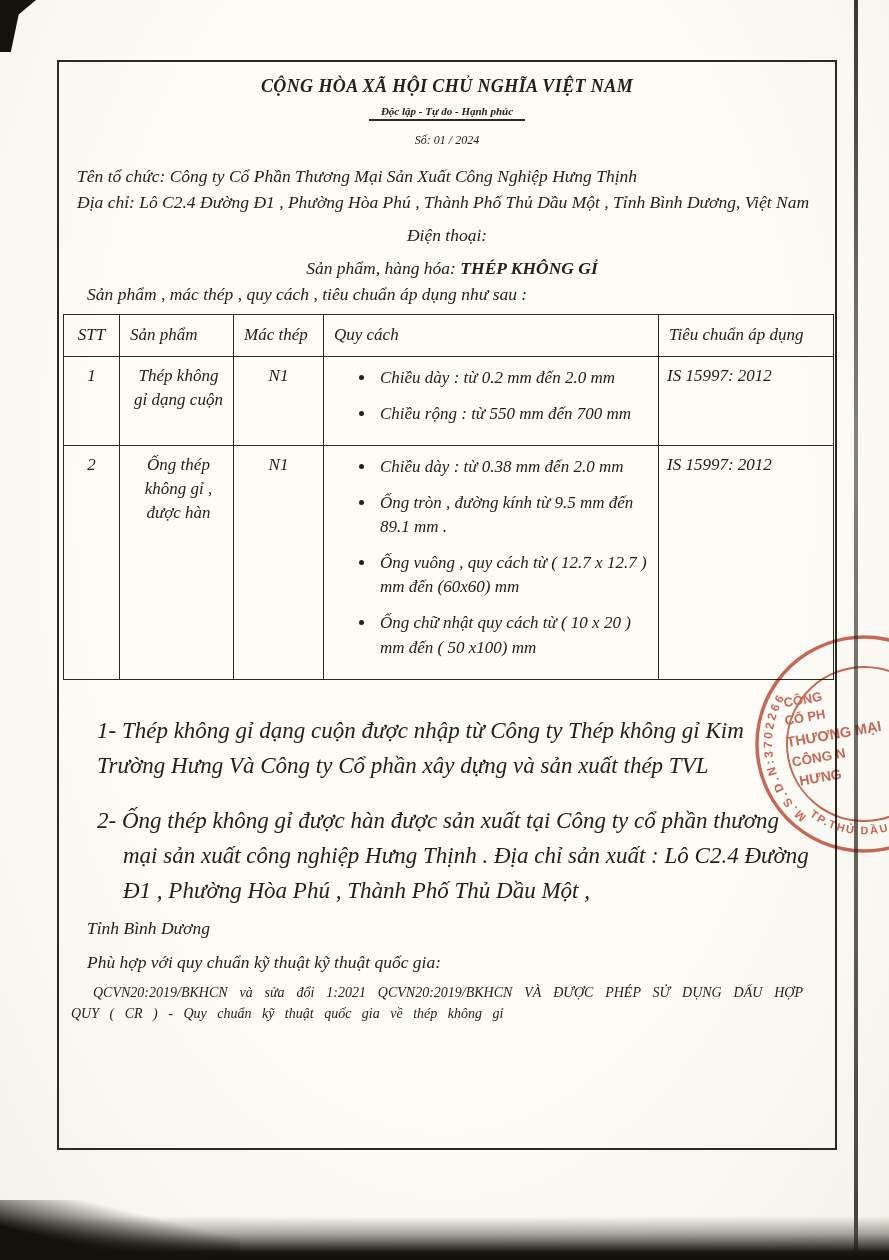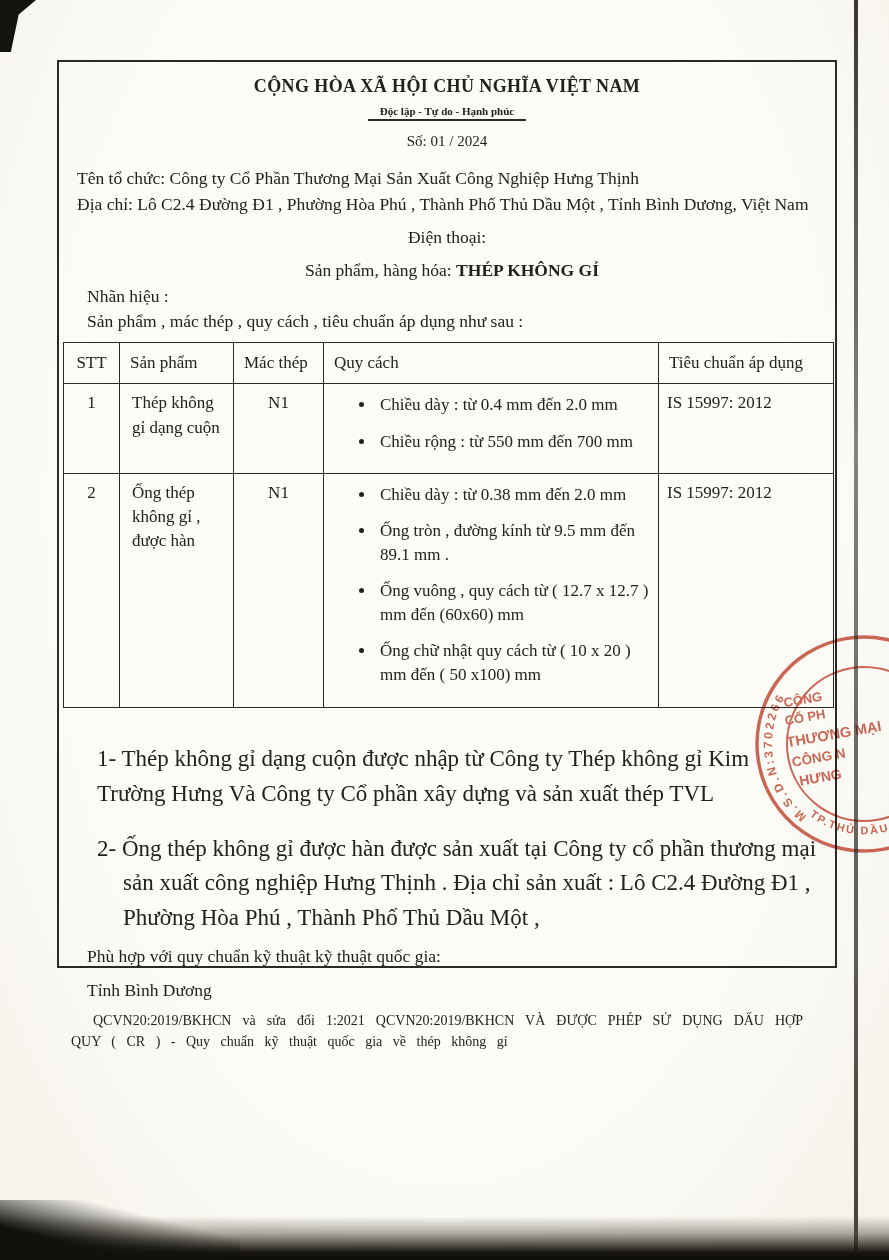--- a/index.html
+++ b/index.html
@@ -4,41 +4,41 @@
 <style>
   * { margin:0; padding:0; box-sizing:border-box; }
   html,body { background:#e9e8e2; }
   .page {
     position:relative; width:889px; height:1260px; overflow:hidden;
     background: radial-gradient(ellipse at 50% 40%, #fdfcf7 55%, #f4f2ea 100%);
     font-family:"Liberation Serif","DejaVu Serif",serif;
     color:#23211c;
   }
   .frame {
-    position:absolute; left:57px; top:60px; width:780px; height:908px;
-    border:2px solid #2b2923; padding:14px 4px 0 4px;
+    position:absolute; left:57px; top:60px; width:780px; height:1090px;
+    border:2px solid #2b2923; padding:14px 4px 0 4px;font-style:italic;
   }
   .h1 { text-align:center; font-weight:bold; font-size:18px; letter-spacing:.4px; }
   .h2-wrap { text-align:center; margin-top:4px; }
   .h2 { display:inline-block; font-weight:bold; font-size:11px;
         border-bottom:2px solid #2b2923; padding:0 12px 2px 12px; }
   .title { text-align:center; font-weight:bold; font-size:22px; letter-spacing:.6px; margin-top:24px; }
-  .doc-no { text-align:center; font-size:15px; margin-top:12px; }
+  .doc-no { text-align:center; font-size:12px; margin-top:12px; }
   .body-p { font-size:17.5px; line-height:1.48; margin:0 14px; }
   .org { margin-top:16px; }
   .gap { margin-top:7px;text-align:center; }
   .indent { margin-left:24px; }
   .spec-table { border-collapse:collapse; width:100%; margin-top:7px; table-layout:fixed; }
   .spec-table th, .spec-table td {
     border:1.7px solid #2b2923; font-size:17px; font-weight:normal;
     vertical-align:top; text-align:left; padding:7px 8px; line-height:1.42;
   }
   .spec-table th { padding:8px 10px; }
   .spec-table th:first-child, td.c-stt, td.c-mt { text-align:center; }
-  td.c-sp { padding-left:12px; }
+  td.c-sp { padding-left:12px;text-align:center; }
   td.c-qc { padding:7px 4px; }
   ul.qc { margin:2px 0 0 0; padding-left:48px; }
   ul.qc li { margin-bottom:12px; padding-left:4px; }
   .notes { margin:34px 14px 0 34px; font-size:23px; line-height:1.52; }
   .note + .note { margin-top:20px; }
   .note:nth-child(2) { padding-left:26px; text-indent:-26px; }
   .province { font-size:17.5px; line-height:1.5; margin:7px 14px 0 24px; }
   .final { font-size:14px; line-height:1.5; margin:7px 28px 0 8px;
            text-align:justify; text-indent:22px; word-spacing:7px; }
   
@@ -75,21 +75,20 @@
     <div class="h2-wrap">
       <span class="h2">Độc lập - Tự do - Hạnh phúc</span>
     </div>
 
     <div class="doc-no">Số: 01 / 2024</div>
 
     <p class="body-p org">Tên tổ chức: Công ty Cổ Phần Thương Mại Sản Xuất Công Nghiệp Hưng Thịnh</p>
     <p class="body-p">Địa chỉ: Lô C2.4 Đường Đ1 , Phường Hòa Phú , Thành Phố Thủ Dầu Một , Tỉnh Bình Dương, Việt Nam</p>
     <p class="body-p gap">Điện thoại:</p>
     <p class="body-p indent gap"><span>Sản phẩm, hàng hóa: </span><b>THÉP KHÔNG GỈ</b></p>
-    <p class="body-p indent">Nhãn hiệu :</p>
     <p class="body-p indent">Sản phẩm , mác thép , quy cách , tiêu chuẩn áp dụng như sau :</p>
 
     <table class="spec-table">
       <colgroup>
         <col style="width:56px">
           <col style="width:114px">
           <col style="width:90px">
           <col style="width:335px">
           <col style="width:175px">
       </colgroup>
@@ -102,21 +101,21 @@
             <th>Tiêu chuẩn áp dụng</th>
           </tr>
       </thead>
       <tbody id="tbody">
           <tr>
             <td class="c-stt">1</td>
             <td class="c-sp">Thép không gỉ dạng cuộn</td>
             <td class="c-mt">N1</td>
             <td class="c-qc">
               <ul class="qc">
-                <li>Chiều dày : từ 0.4 mm đến 2.0 mm</li>
+                <li>Chiều dày : từ 0.2 mm đến 2.0 mm</li>
                 <li>Chiều rộng : từ 550 mm đến 700 mm</li>
               </ul>
             </td>
             <td class="c-tc">IS 15997: 2012</td>
           </tr>
           <tr>
             <td class="c-stt">2</td>
             <td class="c-sp">Ống thép không gỉ , được hàn</td>
             <td class="c-mt">N1</td>
             <td class="c-qc">
@@ -130,22 +129,22 @@
             <td class="c-tc">IS 15997: 2012</td>
           </tr>
         </tbody>
     </table>
 
     <div class="notes" id="notes">
         <p class="note">1- Thép không gỉ dạng cuộn được nhập từ Công ty Thép không gỉ Kim Trường Hưng Và Công ty Cổ phần xây dựng và sản xuất thép TVL</p>
         <p class="note">2- Ống thép không gỉ được hàn được sản xuất tại Công ty cổ phần thương mại sản xuất công nghiệp Hưng Thịnh . Địa chỉ sản xuất : Lô C2.4 Đường Đ1 , Phường Hòa Phú , Thành Phố Thủ Dầu Một ,</p>
       </div>
 
+    <p class="province">Tỉnh Bình Dương</p>
     <p class="province">Phù hợp với quy chuẩn kỹ thuật kỹ thuật quốc gia:</p>
-    <p class="province">Tỉnh Bình Dương</p>
     <p class="final">QCVN20:2019/BKHCN và sửa đổi 1:2021 QCVN20:2019/BKHCN VÀ ĐƯỢC PHÉP SỬ DỤNG DẤU HỢP QUY ( CR ) -  Quy chuẩn kỹ thuật quốc gia về thép không gỉ</p>
 
   </div>
 
   <div class="stamp">
     <svg width="232" height="232" viewBox="0 0 232 232">
       <defs>
         <path id="arcLeft" d="M 116 208 A 92 92 0 0 1 116 24" fill="none"></path>
         <path id="arcBottom" d="M 41 166 A 90 90 0 0 0 191 166" fill="none"></path>
       </defs>

